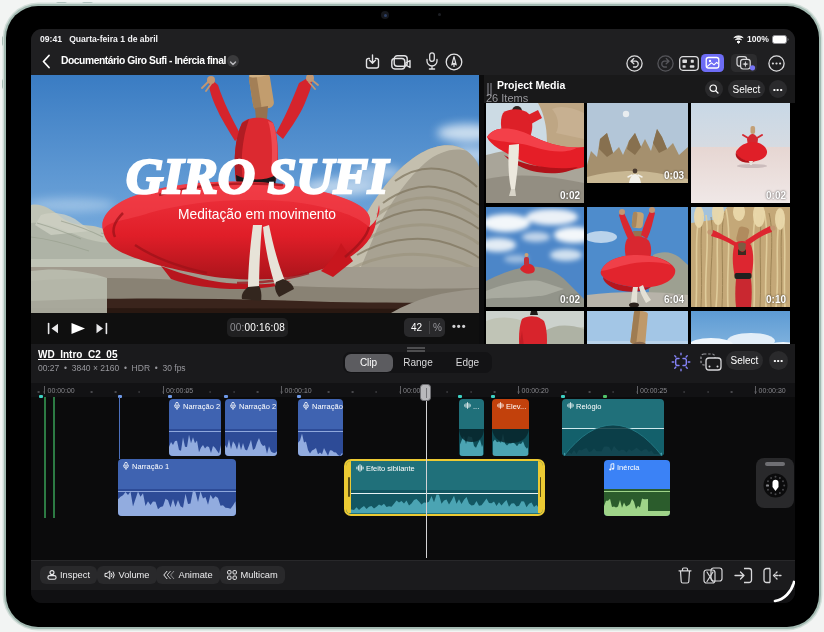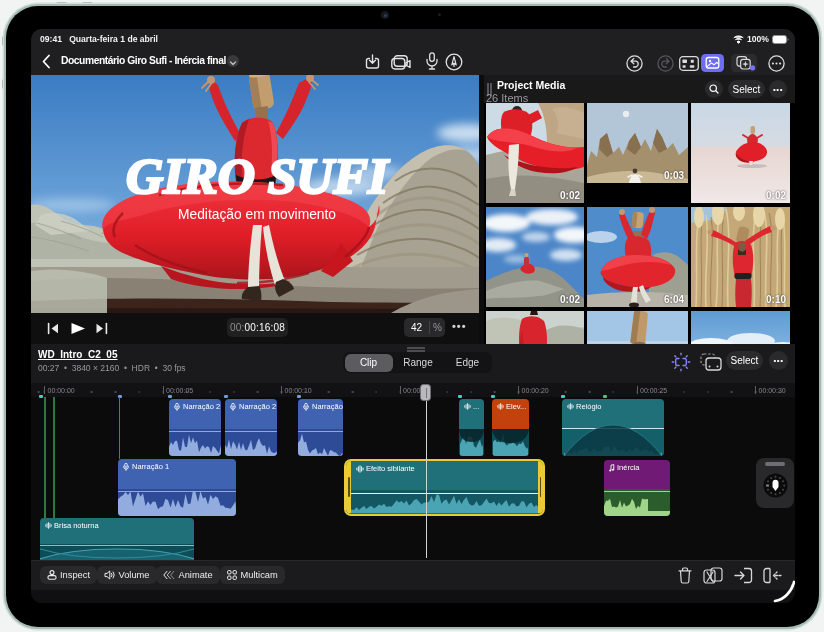--- a/index.html
+++ b/index.html
@@ -25,21 +25,21 @@
 #tlhead{position:absolute;left:0;top:315px;width:764px;height:39px;background:#1a1a1c;}
 #ruler{position:absolute;left:0;top:354px;width:764px;height:14px;background:#121214;}
 #tbody{position:absolute;left:0;top:368px;width:764px;height:163px;background:#0b0b0c;}
 #btoolbar{position:absolute;left:0;top:531px;width:764px;height:30px;background:#1b1b1d;border-top:1px solid #28282a;box-sizing:border-box;}
 #bstrip{position:absolute;left:0;top:561px;width:764px;height:13px;background:#101012;}
 .tbtn{position:absolute;top:5px;height:18px;background:#29292b;border-radius:6px;color:#ececee;font-size:9.3px;display:flex;align-items:center;gap:3.5px;padding:0 7px;box-sizing:border-box;white-space:nowrap;}
 .tbtn svg{flex:0 0 auto;}
 .pill{background:#2a2a2c;border-radius:10px;color:#fff;display:flex;align-items:center;justify-content:center;}
 .rlab{position:absolute;top:3.5px;color:#85858a;font-size:7px;letter-spacing:0px;}
 .clip{position:absolute;border-radius:4px;overflow:hidden;}
-.cliptitle{position:absolute;left:5px;top:3px;color:#fff;font-size:7.5px;white-space:nowrap;display:flex;align-items:center;gap:3px;}
+.cliptitle{position:absolute;left:5px;top:3px;color:#fff;font-size:7.5px;white-space:nowrap;display:flex;gap:3px;}
 </style></head>
 <body>
 
 <div class="btn" style="left:56px;top:2px;width:11px;height:4px;"></div>
 <div class="btn" style="left:82px;top:2px;width:11px;height:4px;"></div>
 <div class="btn" style="left:2px;top:36px;width:4px;height:10px;"></div>
 <div class="btn" style="left:2px;top:79px;width:4px;height:10px;"></div>
 <div id="device"></div>
 
 <div class="abs" style="left:381px;top:11px;width:8px;height:8px;border-radius:50%;background:#16181d;"></div>
@@ -617,47 +617,33 @@
       <div class="abs" style="left:0;top:32px;width:196px;height:1.2px;background:#e8f3f4;"></div>
       <svg class="abs" style="left:3px;top:32px;" width="190" height="20" viewBox="0 0 190 20">
           <path d="M0 20 L0.0 16.5 L2.5 16.4 L5.0 16.9 L7.5 14.2 L10.0 17.0 L12.5 14.8 L15.0 12.9 L17.5 16.1 L20.0 13.7 L22.5 13.1 L25.0 15.6 L27.5 13.7 L30.0 11.6 L32.5 12.7 L35.0 10.8 L37.5 13.9 L40.0 13.2 L42.5 13.8 L45.0 10.8 L47.5 7.5 L50.0 9.6 L52.5 7.9 L55.0 10.6 L57.5 7.4 L60.0 12.4 L62.5 10.5 L65.0 6.9 L67.5 6.1 L70.0 8.6 L72.5 11.4 L75.0 9.5 L77.5 9.8 L80.0 8.8 L82.5 3.1 L85.0 9.2 L87.5 1.4 L90.0 1.7 L92.5 10.7 L95.0 7.4 L97.5 6.4 L100.0 11.4 L102.5 7.4 L105.0 2.8 L107.5 10.8 L110.0 6.2 L112.5 11.0 L115.0 6.8 L117.5 4.0 L120.0 10.6 L122.5 12.5 L125.0 11.9 L127.5 8.0 L130.0 12.7 L132.5 12.3 L135.0 8.9 L137.5 5.6 L140.0 9.9 L142.5 10.2 L145.0 8.5 L147.5 12.9 L150.0 9.3 L152.5 12.6 L155.0 9.5 L157.5 7.1 L160.0 13.8 L162.5 10.4 L165.0 10.2 L167.5 13.5 L170.0 12.8 L172.5 8.3 L175.0 8.5 L177.5 14.2 L180.0 10.7 L182.5 9.5 L185.0 13.9 L187.5 11.9 L190.0 15.2 L190 20 Z" fill="#4ba4b3"></path>
         </svg>
       <div class="abs" style="left:0;top:0;width:5px;height:52px;background:#ecca33;"></div>
       <div class="abs" style="left:2px;top:16px;width:1.5px;height:20px;background:#5a4e14;border-radius:1px;"></div>
       <div class="abs" style="right:0;top:0;width:5px;height:52px;background:#ecca33;"></div>
       <div class="abs" style="right:2px;top:16px;width:1.5px;height:20px;background:#5a4e14;border-radius:1px;"></div>
     </div>
 
-    <div class="clip" style="left:573px;top:63px;width:66px;height:56px;background:#701a75;">
+    <div class="clip" style="left:573px;top:63px;width:66px;height:56px;background:#3b82f6;">
       <div class="cliptitle" style="gap:2px;"><svg width="6" height="8" viewBox="0 0 6 8">
             <path d="M2 6.5 V1.2 L4.8 0.6 V5.6" fill="none" stroke="#fff" stroke-width="0.9"></path>
             <circle cx="1.2" cy="6.6" r="1" fill="#fff"></circle>
             <circle cx="4" cy="5.8" r="1" fill="#fff"></circle>
           </svg>Inércia</div>
       <div class="abs" style="left:0;top:29px;width:66px;height:27px;background:#2b5c2c;"></div>
       <div class="abs" style="left:0;top:30.5px;width:66px;height:1px;background:#9fd489;"></div>
       <svg class="abs" style="left:0;top:32px;" width="66" height="24" viewBox="0 0 66 24">
           <path d="M0 24 L0.0 14.0 L2.0 8.7 L4.0 8.7 L6.0 6.7 L8.0 15.0 L10.0 14.4 L12.0 15.4 L14.0 14.5 L16.0 8.1 L18.0 15.7 L20.0 10.6 L22.0 14.6 L24.0 13.6 L26.0 11.9 L28.0 6.8 L30.0 9.7 L32.0 17.1 L34.0 13.8 L36.0 15.4 L38.0 6.4 L40.0 7.2 L42.0 7.2 L44.0 7.0 L44 19 L66 19 L66 24 Z" fill="#9fd489"></path>
         </svg>
     </div>
 
-    <div class="clip" style="left:9px;top:121px;width:154px;height:42px;border-radius:4px 4px 0 0;background:#20707a;">
-      <div class="cliptitle" style="gap:2px;"><svg width="7" height="7" viewBox="0 0 7 7">
-            <g stroke="#fff" stroke-width="0.8" stroke-linecap="round">
-              <path d="M0.8 2.7 V4.3 M2.1 1.6 V5.4 M3.5 0.6 V6.4 M4.9 1.6 V5.4 M6.2 2.7 V4.3"></path>
-            </g>
-          </svg>Brisa noturna</div>
-      <div class="abs" style="left:0;top:26px;width:154px;height:16px;background:#0e4c56;"></div>
-      <div class="abs" style="left:0;top:27px;width:154px;height:1px;background:#7fc2cb;"></div>
-      <svg class="abs" style="left:0;top:28px;" width="154" height="14" viewBox="0 0 154 14">
-          <path d="M0 13 Q30 3 77 3 Q124 3 154 13 L154 14 L0 14 Z" fill="#18626f"></path>
-          <path d="M0 13 Q30 3 77 3 Q124 3 154 13" fill="none" stroke="#3fa3b0" stroke-width="1.2"></path>
-          <path d="M0 3 Q30 12 77 12 Q124 12 154 3" fill="none" stroke="#2f8e9b" stroke-width="1"></path>
-        </svg>
-    </div>
 
     <div class="abs" style="left:394.5px;top:-13px;width:1.2px;height:174px;background:#d4d4d6;"></div>
     <div class="abs" style="left:389px;top:-13px;width:11px;height:17px;background:#b9b9bc;border-radius:3.5px;border:0.5px solid #6e6e72;box-sizing:border-box;">
       <div class="abs" style="left:4.5px;top:3px;width:1.5px;height:10px;background:#77777b;"></div>
     </div>
 
     <div class="abs" style="left:725px;top:61px;width:38px;height:50px;background:#29292b;border-radius:8px;">
       <div class="abs" style="left:9px;top:4px;width:20px;height:3.5px;background:#6f6f73;border-radius:2px;"></div>
       <svg class="abs" style="left:6.5px;top:14.5px;" width="25" height="25" viewBox="0 0 25 25">
         <circle cx="12.5" cy="12.5" r="12" fill="#0b0b0c"></circle>

